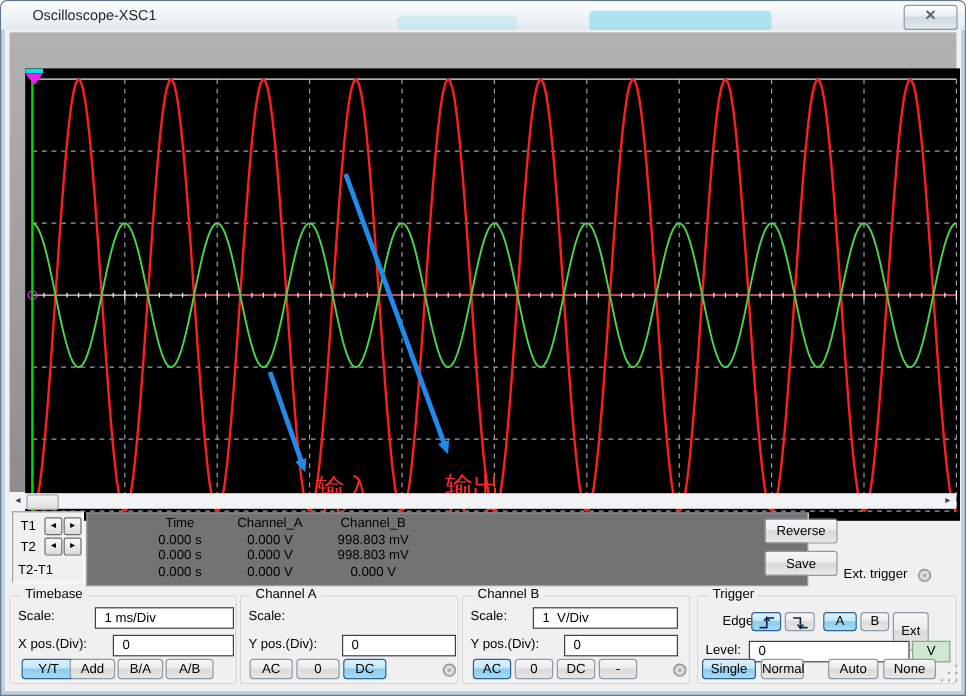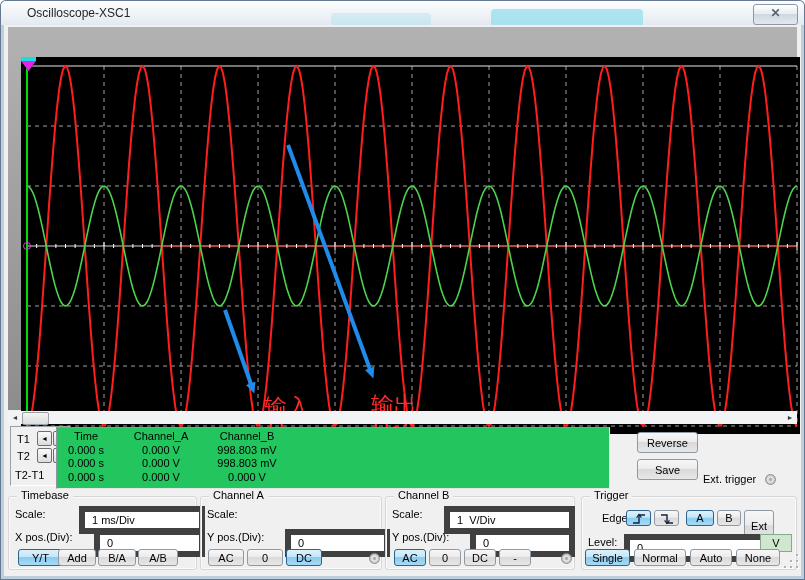--- a/index.html
+++ b/index.html
@@ -25,38 +25,38 @@
   .sb-arrow{position:absolute;top:0;width:12px;height:13px;font-size:7px;line-height:13px;
        text-align:center;color:#3c3c3c;}
   .sb-thumb{position:absolute;left:14px;top:1px;width:25px;height:11px;
        background:linear-gradient(180deg,#f4f4f4,#dddddd);border:1px solid #99a0a7;border-radius:2px;}
   .cursor-panel{position:absolute;left:10px;top:426px;width:58px;height:58px;
        border:1px solid;border-color:#9aa0a6 #ffffff #ffffff #9aa0a6;background:#f0f0f0;}
   .cp-label{position:absolute;font-size:11px;}
   .tbtn{position:absolute;width:15px;height:15px;background:linear-gradient(180deg,#fafafa,#dcdcdc);
        border:1px solid #6e6e6e;border-radius:2px;font-size:7px;line-height:13px;text-align:center;
        padding:0;font-family:inherit;}
-  .readout{position:absolute;left:56px;top:427px;width:552px;height:60px;background:#22c55e;
-       border:1px solid;border-color:#8e969e #e4e4e4 #e4e4e4 #8e969e;}
+  .readout{position:absolute;left:72px;top:427px;width:552px;height:60px;background:#737373;
+       border:1px solid;border-color:#8e969e #e4e4e4 #e4e4e4 #8e969e;padding-left:48px;}
   .rgrid{display:grid;grid-template-columns:58px 92px 80px;padding-top:2px;}
   .rcell{text-align:center;line-height:13.5px;font-size:11px;white-space:pre;}
   .pushbtn{position:absolute;background:linear-gradient(180deg,#f7f7f7,#ececec 45%,#dadada 50%,#e7e7e7);
        border:1px solid #8d9aa5;border-radius:3px;font-size:11px;font-family:inherit;padding:0;
        text-align:center;color:#000;}
   .pushbtn.on{background:linear-gradient(180deg,#ddf1fc,#c2e7f9 45%,#8bccee 50%,#a6daf6);
        border-color:#2c628b;}
   .sidebtn{left:637px;width:61px;height:21px;}
   .ext-label{position:absolute;left:703px;top:473px;font-size:11px;}
   .ring{position:absolute;width:9px;height:9px;border-radius:50%;border:1px solid #8f8f8f;
        background:radial-gradient(circle,#ababab 0 1px,#e0e0e0 2px 3px,#c6c6c6 4px);}
   .grp{position:absolute;top:496px;height:72px;border:1px solid #d6d6d6;border-radius:3px;
        box-shadow:inset 0 0 0 1px #fafafa;}
   .glabel{position:absolute;top:-8px;left:8px;background:#f0f0f0;padding:0 4px;font-size:11px;}
   .flabel{position:absolute;font-size:11px;}
-  .field{position:absolute;height:16px;border:6px solid #404040;background:#fff;font-size:11px;
+  .field{position:absolute;height:16px;border:1px solid #404040;background:#fff;font-size:11px;
        font-family:inherit;padding:0 0 0 7px;white-space:pre;}
   input.field{box-sizing:content-box;}
   .vunit{position:absolute;width:30px;height:16px;background:#cfe7cf;border:1px solid #8aa88a;
        text-align:center;line-height:16px;font-size:11px;}
   .grip{position:absolute;left:786px;top:556px;width:14px;height:16px;}
   .grip i{position:absolute;width:2px;height:2px;background:#aab2ba;box-shadow:1px 1px 0 #fff;}
   .edgesvg{display:block;margin:1px auto 0;}
 </style>
 </head>
 <body>
@@ -289,21 +289,21 @@
         <path d="M4.6,7.4 L7,10.6 L9.4,7.4" fill="none" stroke="#10243c" stroke-width="1.2"></path>
       </svg>
     </button>
     <button class="pushbtn on" style="left:104px;top:13px;width:28px;height:16px">A</button>
     <button class="pushbtn" style="left:135px;top:13px;width:24px;height:16px">B</button>
     <button class="pushbtn" style="left:162px;top:13px;width:30px;height:32px">Ext</button>
     <span class="flabel" style="left:6px;top:39px">Level:</span>
     <input class="field" style="left: 42px; top: 37px; width: 125px;" readonly="" value="0">
     <span class="vunit" style="left:178px;top:37px">V</span>
     <button class="pushbtn on" style="left:3px;top:52px;width:45px;height:17px">Single</button>
-    <button class="pushbtn" style="left:52px;top:52px;width:52px;height:17px">Normal</button>
+    <button class="pushbtn" style="left:52px;top:52px;width:36px;height:17px">Normal</button>
     <button class="pushbtn" style="left:108px;top:52px;width:42px;height:17px">Auto</button>
     <button class="pushbtn" style="left:154px;top:52px;width:44px;height:17px">None</button>
   </div>
 
   <div class="grip">
     <i style="left:10px;top:10px"></i>
       <i style="left:10px;top:4px"></i>
     <i style="left:4px;top:10px"></i>
       <i style="left:10px;top:-2px"></i>
     <i style="left:4px;top:4px"></i>

